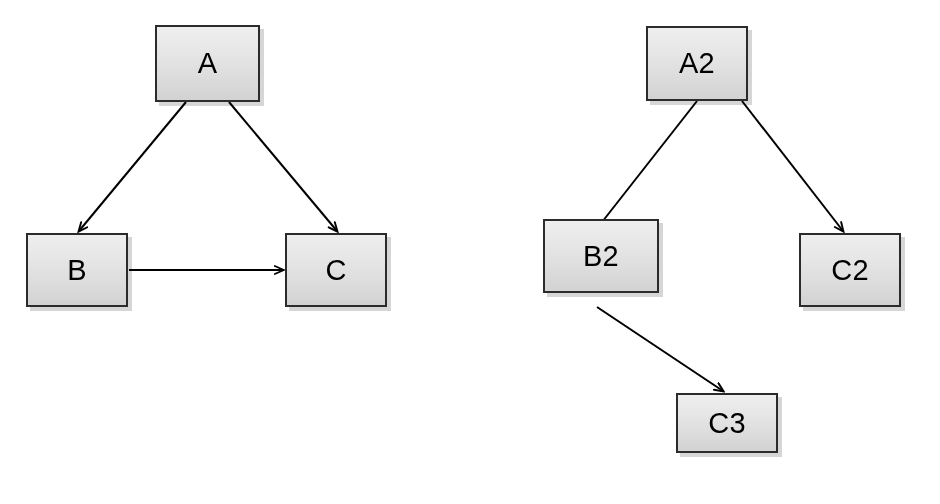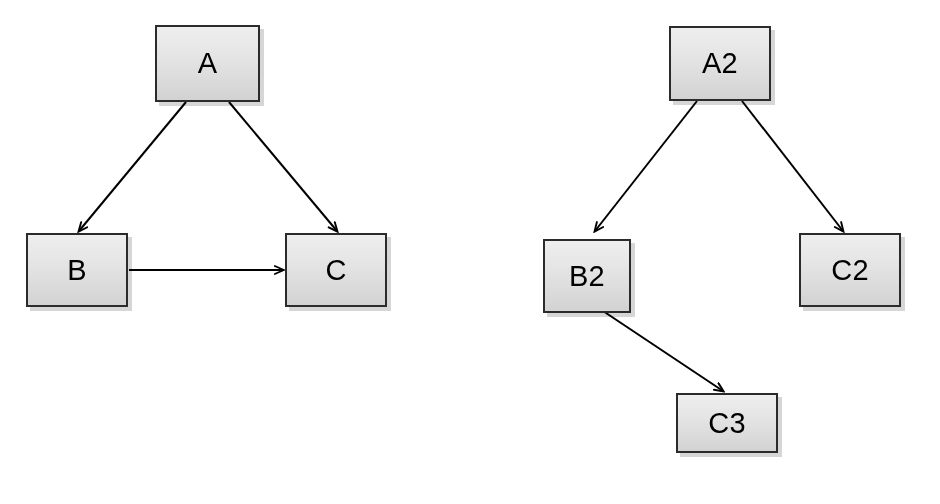--- a/index.html
+++ b/index.html
@@ -72,24 +72,24 @@
   <div id="nodes-group">
       <div class="node-box" style="left: 155px; top: 25px; width: 105px; height: 77px;">
         <span class="node-label">A</span>
       </div>
       <div class="node-box" style="left: 26px; top: 233px; width: 102px; height: 74px;">
         <span class="node-label">B</span>
       </div>
       <div class="node-box" style="left: 285px; top: 233px; width: 102px; height: 74px;">
         <span class="node-label">C</span>
       </div>
-      <div class="node-box" style="left: 669px; top: 26px; width: 102px; height: 75px;">
+      <div class="node-box" style="left: 646px; top: 26px; width: 102px; height: 75px;">
         <span class="node-label">A2</span>
       </div>
-      <div class="node-box" style="left: 543px; top: 239px; width: 88px; height: 74px;">
+      <div class="node-box" style="left: 543px; top: 219px; width: 116px; height: 74px;">
         <span class="node-label">B2</span>
       </div>
       <div class="node-box" style="left: 799px; top: 233px; width: 102px; height: 74px;">
         <span class="node-label">C2</span>
       </div>
       <div class="node-box" style="left: 676px; top: 393px; width: 102px; height: 60px;">
         <span class="node-label">C3</span>
       </div>
     </div>
 </div>

